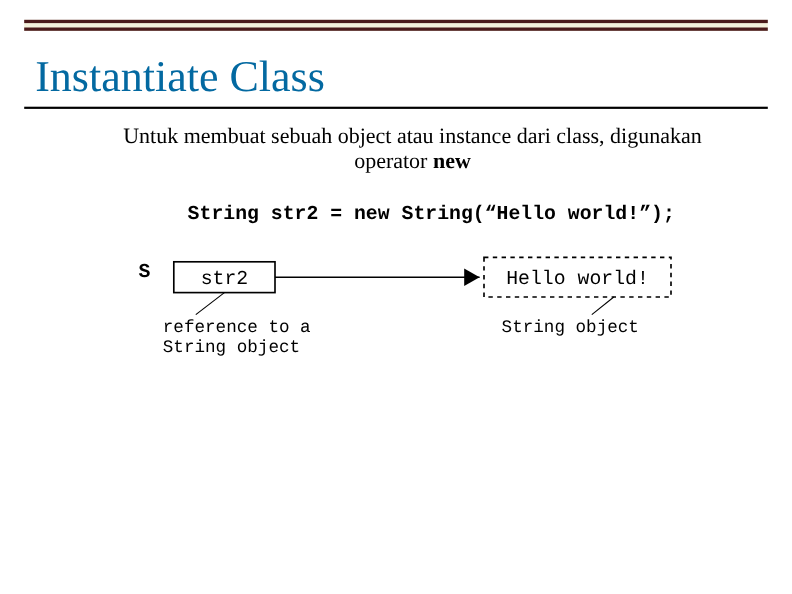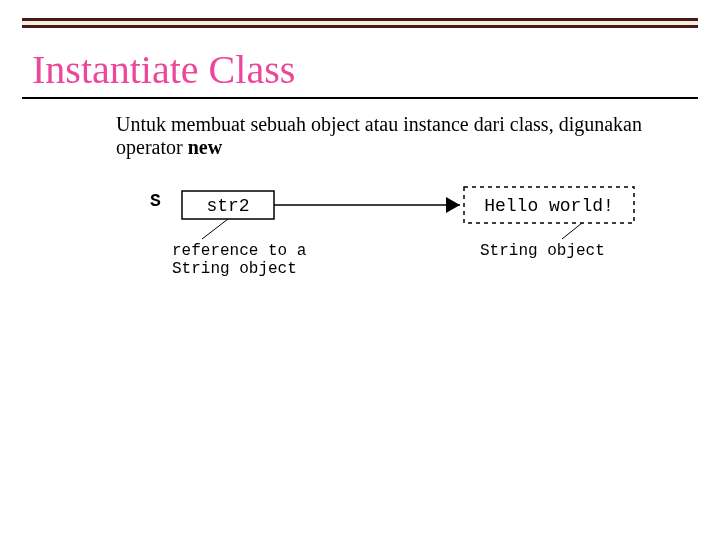--- a/index.html
+++ b/index.html
@@ -23,32 +23,33 @@
     border-top: 3px solid #4a1a1a;
     border-bottom: 3px solid #4a1a1a;
     height: 4px;
     background: #f3f0db;
     margin: 0 0 18px 0;
   }
   .title {
     font-size: 40px;
     font-weight: normal;
     margin: 0 0 4px 10px;
-    color: #ec4899;
+    color: #0369a1;
   }
   .title-rule {
     border: none;
     border-top: 2px solid #000;
     margin: 0 0 14px 0;
   }
   .content {
-    margin-left: 94px;
+    margin-left: 70px;
     margin-right: 40px;
     font-size: 20px;
     line-height: 1.15;
+    text-align: center;
   }
   .para {
     margin: 0 0 26px 0;
   }
   .code {
     font-family: "Courier New", Courier, monospace;
     font-weight: bold;
     font-size: 18px;
     margin: 0 0 26px 34px;
     white-space: nowrap;
@@ -83,20 +84,21 @@
   <h1 class="title">Instantiate Class</h1>
   <hr class="title-rule">
 
   <div class="content">
 
     <p class="para">
       <span>Untuk membuat sebuah object atau instance dari class, digunakan operator </span><span class="kw">new</span>
     </p>
 
 
+    <div class="code">String str2 = new String(“Hello world!”);</div>
 
 
     <div class="diagram-wrap">
       <span class="s-letter">S</span>
       <svg class="diagram-svg" width="470" height="115" viewBox="0 0 470 115">
 
         <rect x="10" y="10" width="92" height="28" fill="#fff" stroke="#000" stroke-width="1.5"></rect>
         <text x="56" y="30" font-family="Courier New, monospace" font-size="18" text-anchor="middle">str2</text>
 
         <line x1="102" y1="24" x2="288" y2="24" stroke="#000" stroke-width="1.5"></line>

